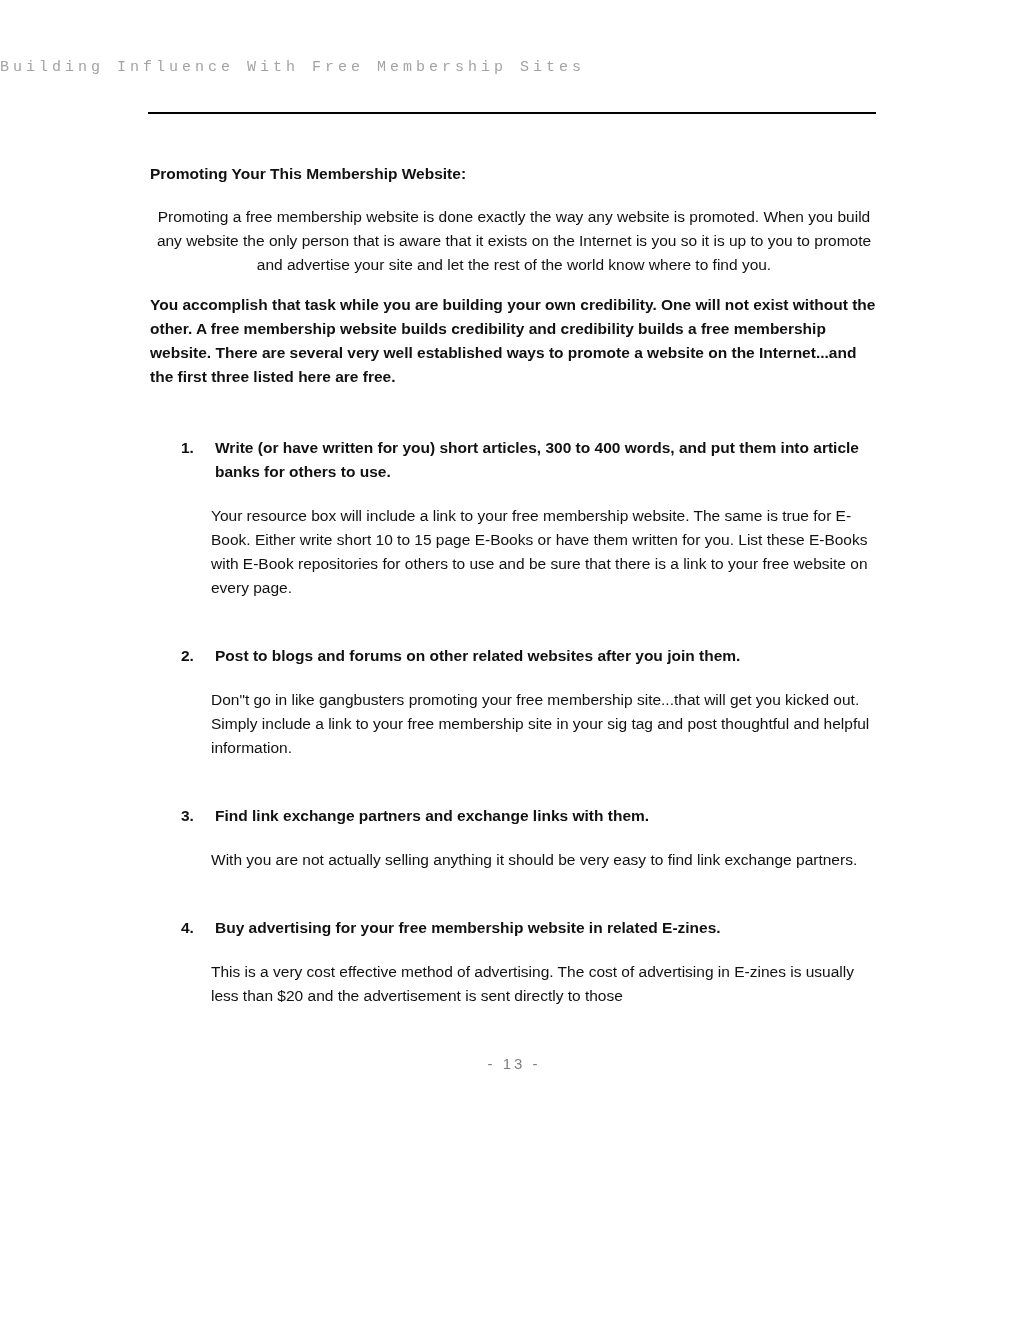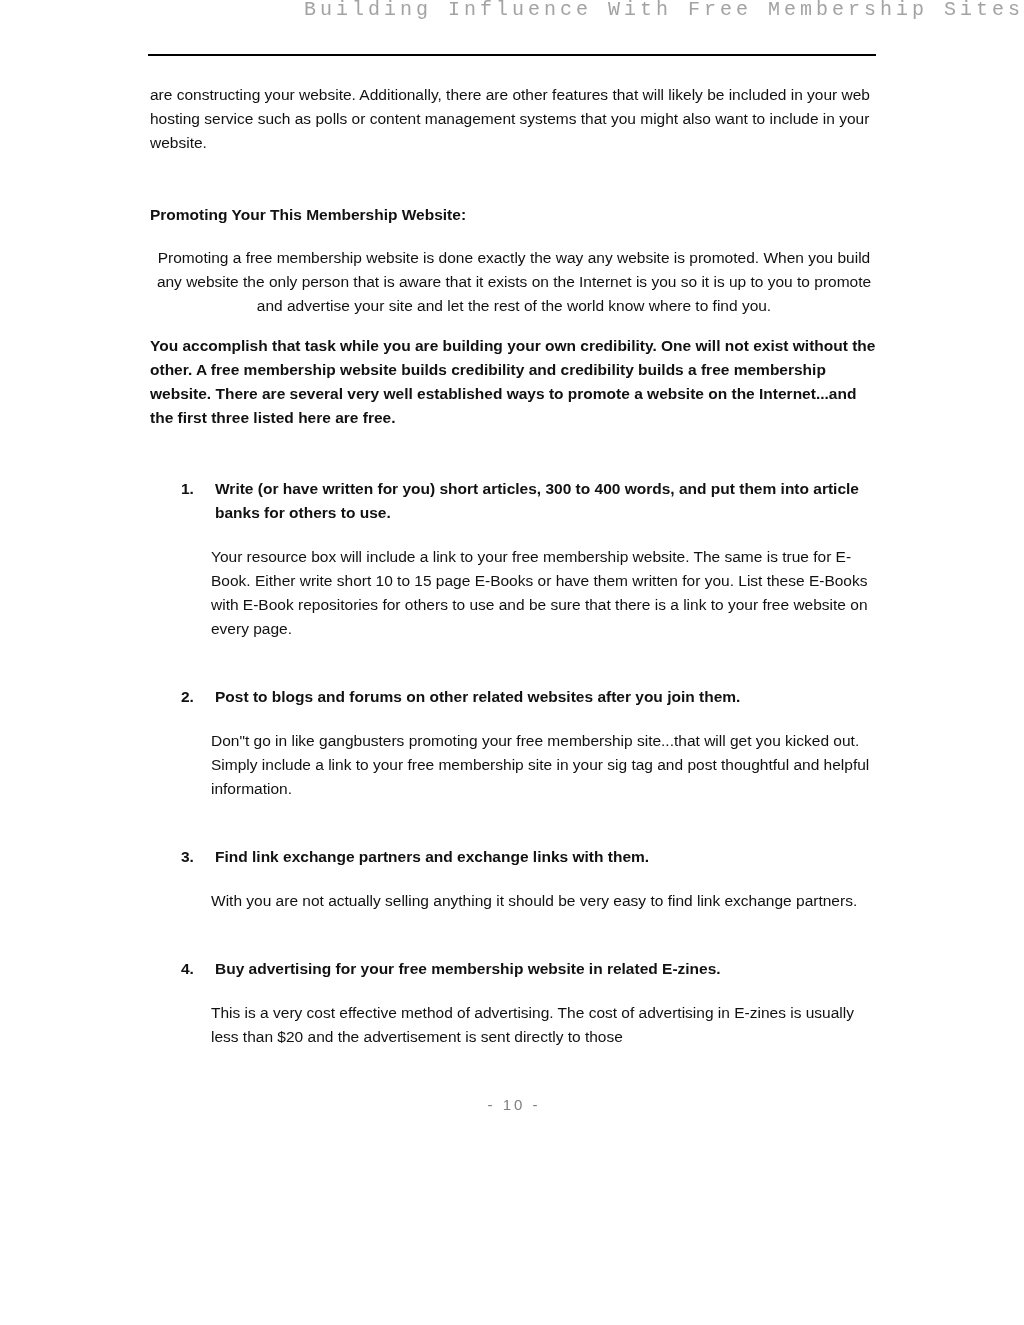--- a/index.html
+++ b/index.html
@@ -7,23 +7,24 @@
     position: relative;
     width: 1024px;
     height: 1325px;
     background: #ffffff;
     font-family: "Liberation Sans", sans-serif;
     color: #111111;
     box-sizing: border-box;
     overflow: hidden;
   }
   .doc-header {
-    text-align: right;
+    padding-top: 58px;
+    text-align: left;
     font-family: "Liberation Mono", "DejaVu Sans Mono", monospace;
-    font-size: 20px;
+    font-size: 15px;
     line-height: 20px;
     letter-spacing: 4px;
     color: #a3a3a3;
     white-space: nowrap;
   }
   .header-rule {
     margin: 34px 148px 0 148px;
     height: 0;
     border: none;
     border-top: 2px solid #000000;
@@ -71,21 +72,20 @@
 <body>
 
 <div class="page">
 
   <div class="doc-header">Building Influence With Free Membership Sites</div>
 
   <hr class="header-rule">
 
   <div class="content">
 
-    <p class="para">are constructing your website. Additionally, there are other features that will likely be included in your web hosting service such as polls or content management systems that you might also want to include in your website.</p>
 
     <p class="section-heading">Promoting Your This Membership Website:</p>
 
     <p class="para para-after-heading">Promoting a free membership website is done exactly the way any website is promoted. When you build any website the only person that is aware that it exists on the Internet is you so it is up to you to promote and advertise your site and let the rest of the world know where to find you.</p>
 
     <p class="para para-spaced">You accomplish that task while you are building your own credibility. One will not exist without the other. A free membership website builds credibility and credibility builds a free membership website. There are several very well established ways to promote a website on the Internet...and the first three listed here are free.</p>
 
     <div class="numbered-list">
 
       <div class="list-item">
@@ -115,17 +115,17 @@
       <div class="list-item">
         <div class="list-number">4.</div>
         <div class="list-body">
           <p class="item-heading">Buy advertising for your free membership website in related E-zines.</p>
           <p class="item-text">This is a very cost effective method of advertising. The cost of advertising in E-zines is usually less than $20 and the advertisement is sent directly to those</p>
         </div>
       </div>
 
     </div>
 
-    <div class="doc-footer">- 10 -</div>
+    <div class="doc-footer">- 13 -</div>
 
   </div>
 
 </div>
 
 </body></html>

